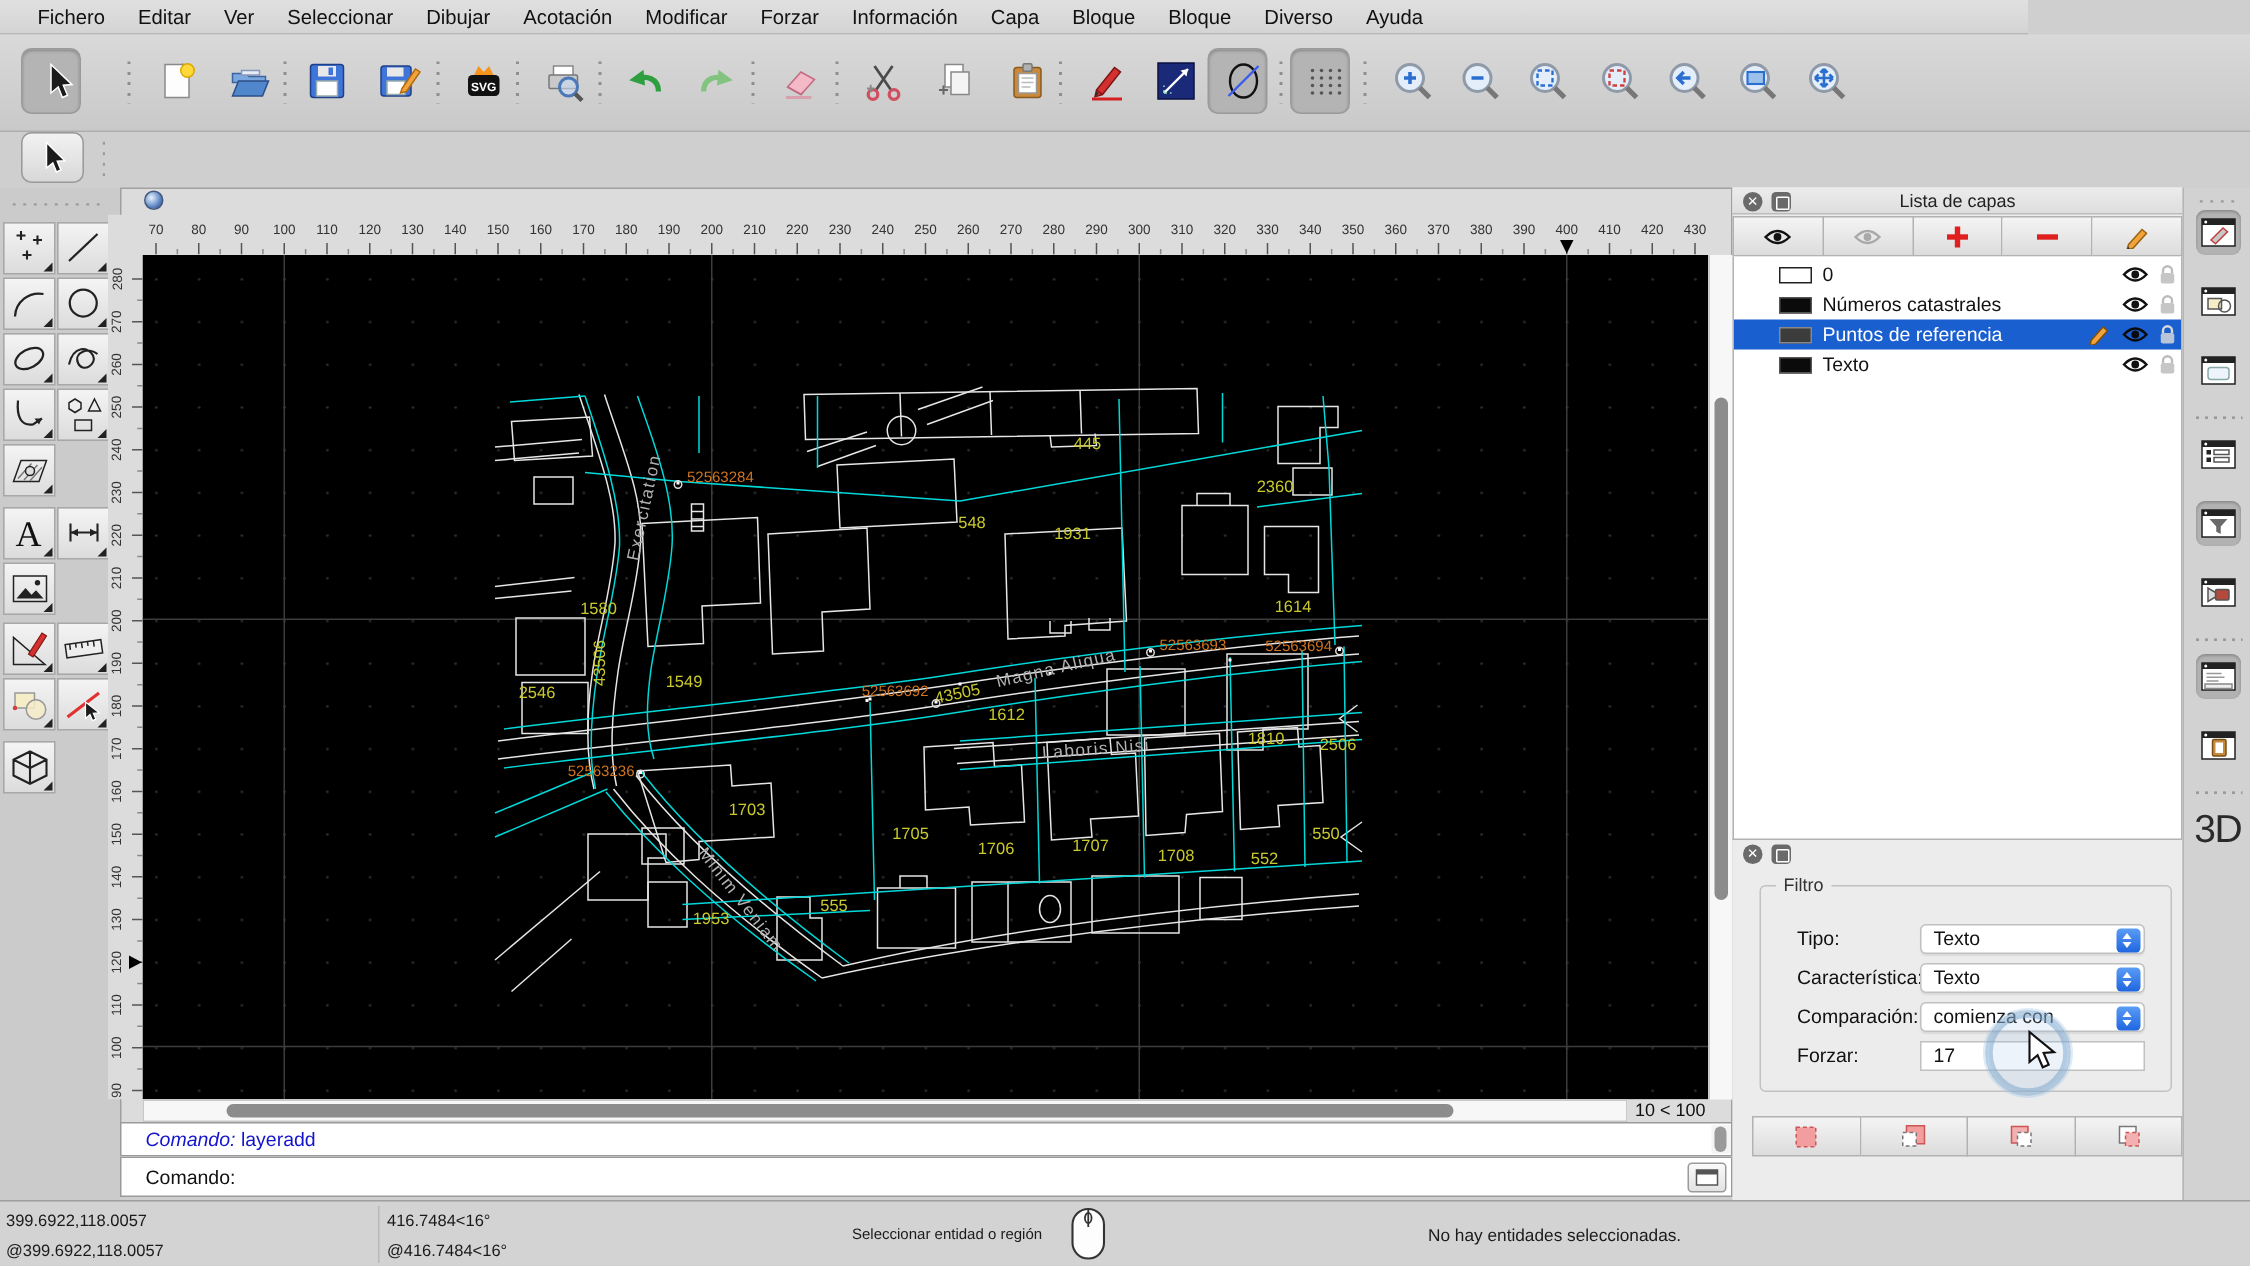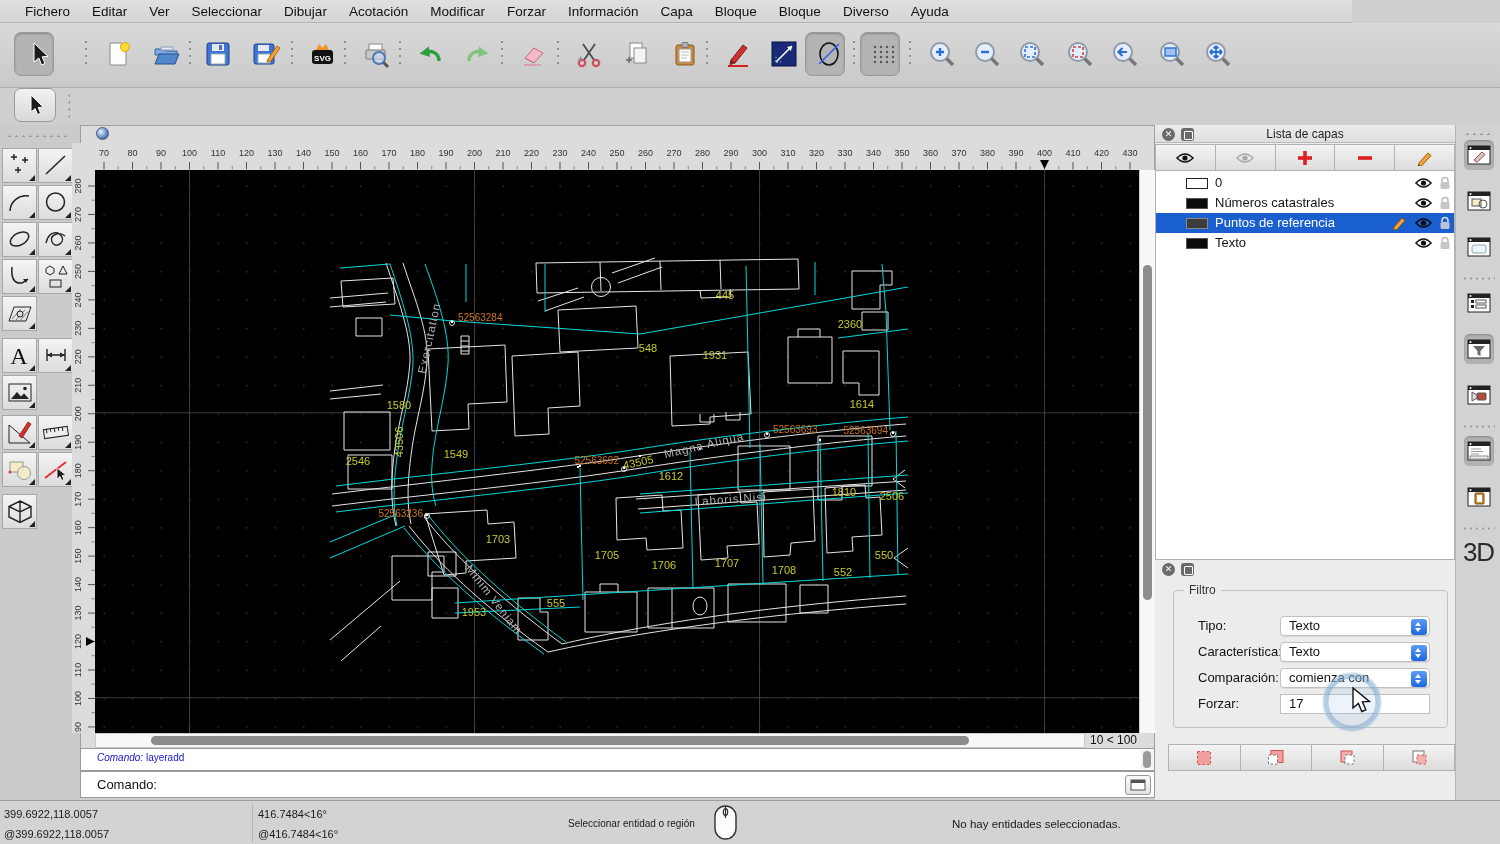--- a/index.html
+++ b/index.html
@@ -41,21 +41,21 @@
   svg.layer-abs { position:absolute; }
   .hscroll { position:absolute; left:95px; top:733px; width:990px; height:15px; background:#f7f7f7; border:1px solid #c9c9c9; }
   .hscroll .thumb { position:absolute; left:55px; top:2px; width:818px; height:9px; background:#8c8c8c; border-radius:5px; }
   .vscroll { position:absolute; left:1139px; top:170px; width:16px; height:563px; background:#f7f7f7; border-left:1px solid #c9c9c9; }
   .vscroll .thumb { position:absolute; left:3px; top:95px; width:9px; height:335px; background:#8c8c8c; border-radius:5px; }
   .zoomind { position:absolute; left:1085px; top:733px; width:54px; height:15px; background:#dcdcdc;
     font-size:12px; color:#111; text-align:right; line-height:15px; padding-right:2px; }
 
   
   .cmdhist { position:absolute; left:80px; top:748px; width:1075px; height:23px; background:#fff; border:1px solid #9a9a9a; }
-  .cmdhist .txt { position:absolute; left:16px; top:3px; font-size:10px; color:#1414cc; }
+  .cmdhist .txt { position:absolute; left:16px; top:3px; font-size:13px; color:#1414cc; }
   .cmdhist .lbl { font-style:italic; }
   .histscroll { position:absolute; left:1060px; top:1px; width:13px; height:19px; background:#f4f4f4; }
   .histscroll .thumb { position:absolute; left:2px; top:1px; width:8px; height:17px; background:#9a9a9a; border-radius:4px; }
   .cmdline { position:absolute; left:80px; top:771px; width:1075px; height:27px; background:#fff; border:1px solid #9a9a9a; }
   .cmdline .lbl { position:absolute; left:16px; top:5px; font-size:13px; color:#111; }
   .cmdline .btn { position:absolute; right:3px; top:3px; width:26px; height:20px; background:linear-gradient(#fafafa,#e2e2e2);
     border:1px solid #9a9a9a; border-radius:3px; display:flex; align-items:center; justify-content:center; }
 
   
   .rpanel-bg { position:absolute; left:1155px; top:125px; width:300px; height:675px; background:#ececec; }

